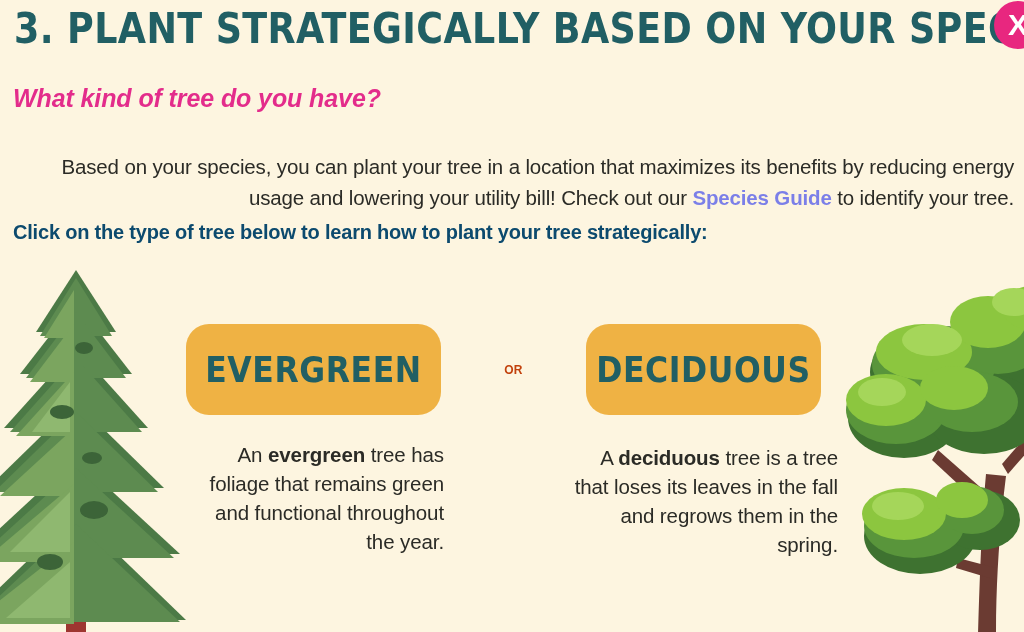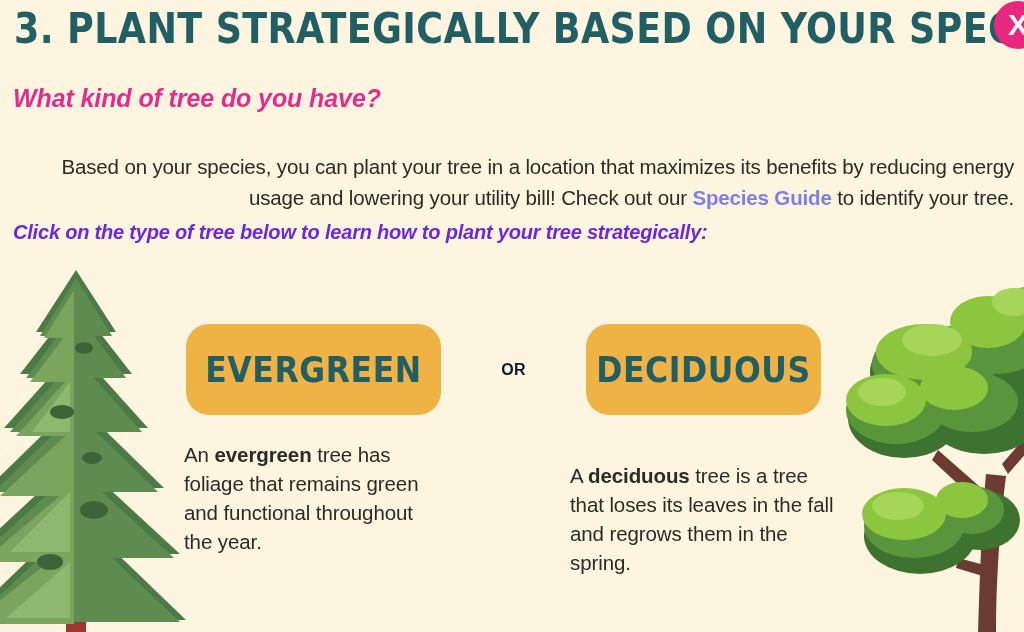--- a/index.html
+++ b/index.html
@@ -110,22 +110,21 @@
     cursor: pointer;
   }
 
   .instruction {
     position: absolute;
     left: 13px;
     top: 218px;
     font-size: 20px;
     line-height: 28px;
     font-weight: 700;
-    font-style: italic;
-    color: #6d28d9;
+    color: #0c4a6e;
     letter-spacing: -0.2px;
   }
 
   
   .choice-row {
     position: absolute;
     left: 186px;
     top: 324px;
     width: 635px;
     height: 91px;
@@ -147,44 +146,44 @@
     cursor: pointer;
     display: flex;
     align-items: center;
     justify-content: center;
     padding: 0;
   }
   .choice-button.deciduous {
     width: 235px;
   }
   .or-label {
-    font-size: 16px;
-    font-weight: 700;
-    color: #0f172a;
+    font-size: 12px;
+    font-weight: 700;
+    color: #c2410c;
     letter-spacing: 0.3px;
   }
 
   
   .desc {
     position: absolute;
     font-size: 20.5px;
     line-height: 29px;
-    text-align: left;
+    text-align: right;
     color: #2B2B26;
     letter-spacing: -0.1px;
   }
   .desc b { font-weight: 700; }
   .desc-evergreen {
     left: 184px;
     top: 440px;
     width: 260px;
   }
   .desc-deciduous {
     left: 570px;
-    top: 461px;
+    top: 443px;
     width: 268px;
   }
 </style>
 </head>
 <body>
 
 <div class="tree-left">
   <svg viewBox="0 0 220 372" width="220" height="372" xmlns="http://www.w3.org/2000/svg">
 
     <rect x="100" y="300" width="20" height="72" fill="#9E3630"></rect>

